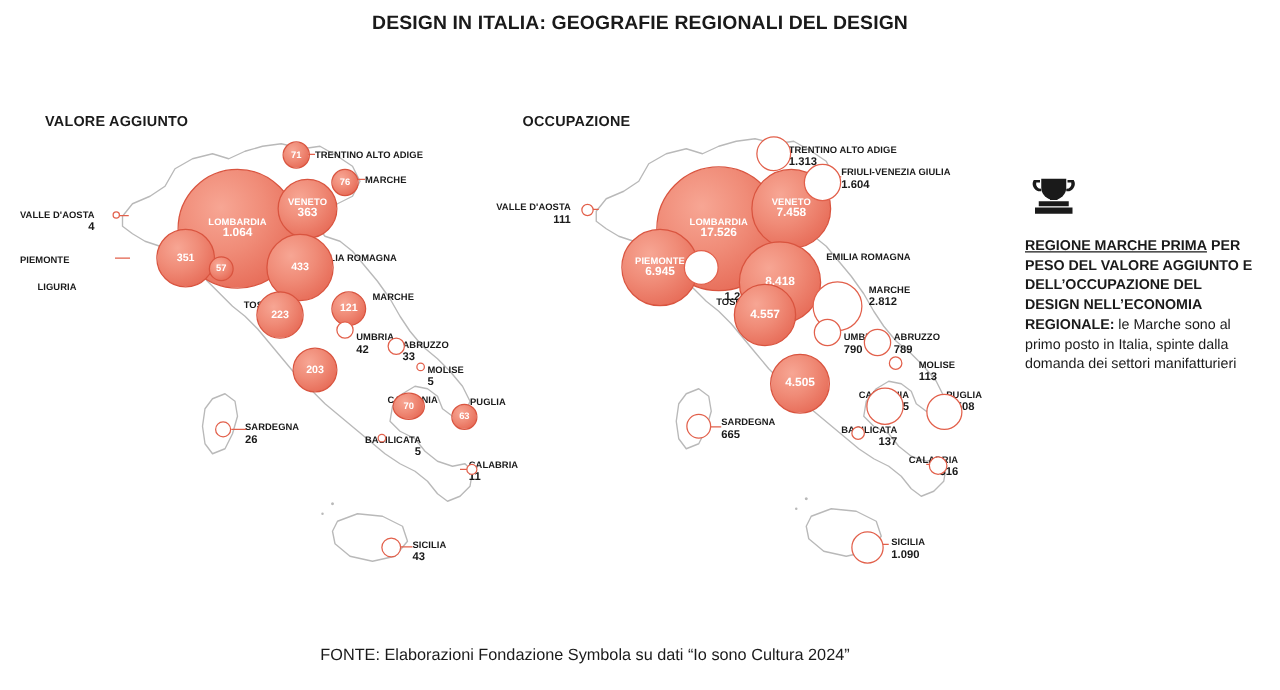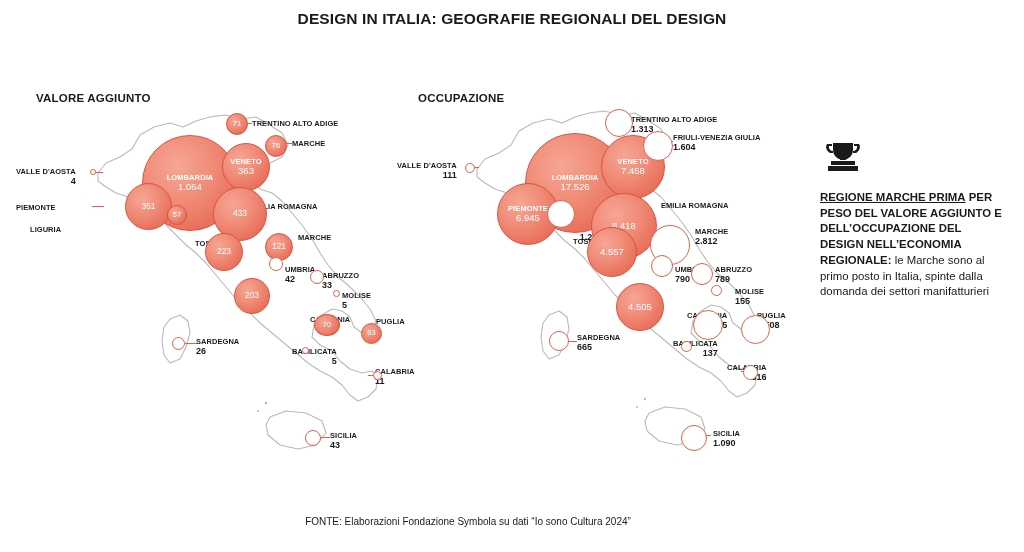--- a/index.html
+++ b/index.html
@@ -86,21 +86,21 @@
     color: #1a1a1a;
   }
   .bubble .b-name {
     font-size: 7.5px;
     font-weight: bold;
     letter-spacing: 0.1px;
     white-space: nowrap;
   }
   .bubble .b-val {
     font-size: 9.5px;
-    font-weight: normal;
+    font-weight: bold;
   }
   .bubble.small .b-val { font-size: 8.5px; }
   
   .ext-label {
     position: absolute;
     font-size: 7.5px;
     line-height: 1.22;
     color: #1a1a1a;
     white-space: nowrap;
   }
@@ -142,21 +142,21 @@
     height: 44px;
   }
 
   
   .source {
     position: absolute;
     left: 0;
     top: 516px;
     width: 936px;
     text-align: center;
-    font-size: 10px;
+    font-size: 13px;
   }
 </style>
 </head>
 <body>
 
 <div class="page">
 
   <div class="title">DESIGN IN ITALIA: GEOGRAFIE REGIONALI DEL DESIGN</div>
 
   <div class="panel-head" id="head-va">VALORE AGGIUNTO</div>
@@ -347,21 +347,21 @@
     <div class="ext-label right" style="left:270px; top:160px;">
       <div class="l-name">UMBRIA</div>
       <div class="l-val">790</div>
     </div>
     <div class="ext-label right" style="left:310px; top:160px;">
       <div class="l-name">ABRUZZO</div>
       <div class="l-val">789</div>
     </div>
     <div class="ext-label right" style="left:330px; top:182px;">
       <div class="l-name">MOLISE</div>
-      <div class="l-val">155</div>
+      <div class="l-val">113</div>
     </div>
     <div class="ext-label left" style="left:282px; top:206px;">
       <div class="l-name">CAMPANIA</div>
       <div class="l-val">1.695</div>
     </div>
     <div class="ext-label right" style="left:352px; top:206px;">
       <div class="l-name">PUGLIA</div>
       <div class="l-val">1.508</div>
     </div>
     <div class="ext-label left" style="left:268px; top:234px;">

